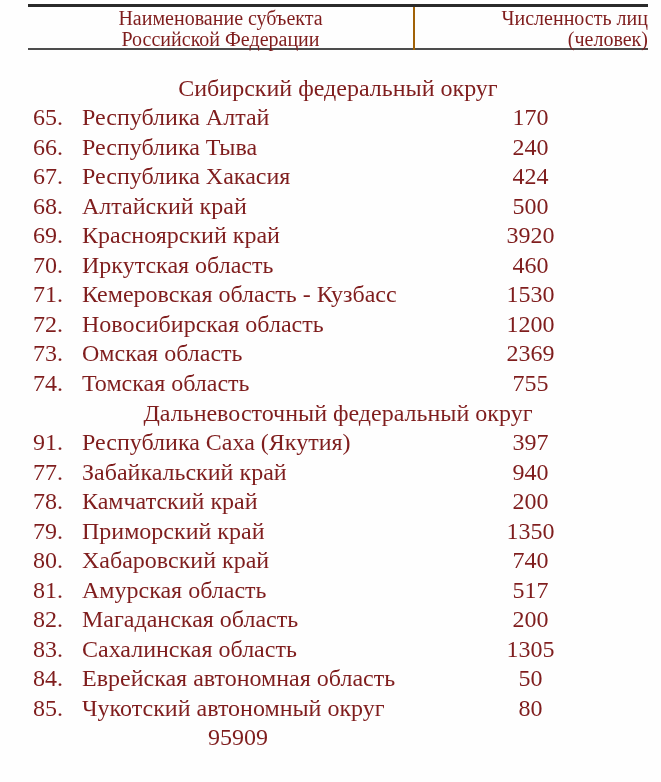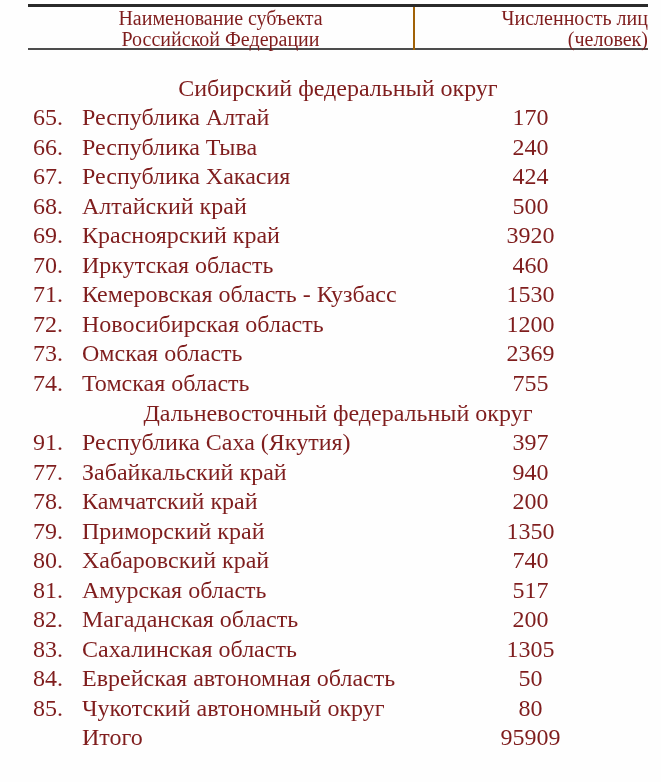--- a/index.html
+++ b/index.html
@@ -175,19 +175,18 @@
           <div class="name">Еврейская автономная область</div>
           <div class="value">50</div>
         </div>
         <div class="row">
           <div class="num">85.</div>
           <div class="name">Чукотский автономный округ</div>
           <div class="value">80</div>
         </div>
         <div class="row">
           <div class="num"></div>
-          <div class="name">Итого</div>
           <div class="value">95909</div>
         </div>
       </div>
 
   </div>
 </div>
 
 </body></html>

